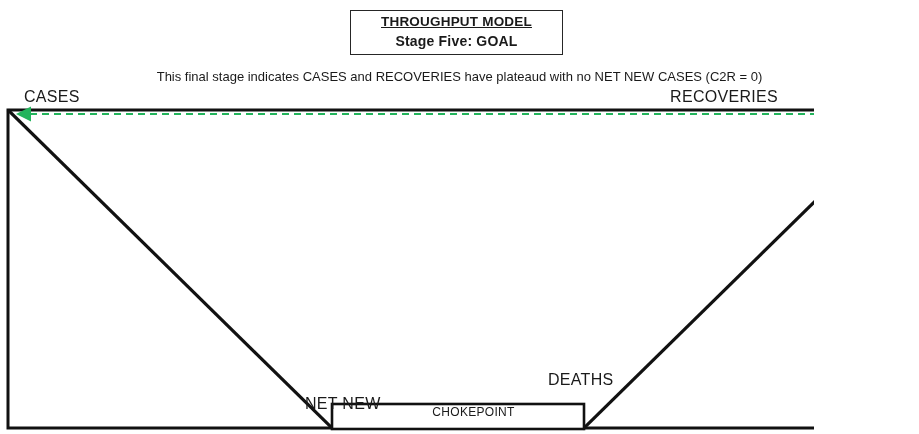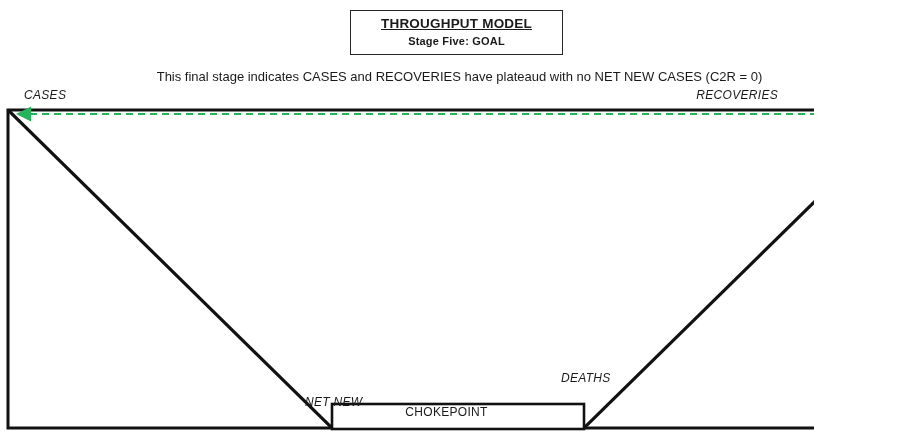--- a/index.html
+++ b/index.html
@@ -36,21 +36,21 @@
     line-height: 1.25;
   }
   #title-main {
     font-size: 13.5px;
     font-weight: bold;
     text-decoration: underline;
     letter-spacing: 0.2px;
     white-space: nowrap;
   }
   #title-sub {
-    font-size: 11px;
+    font-size: 14px;
     font-weight: bold;
     letter-spacing: 0.2px;
     white-space: nowrap;
     margin-top: 2px;
   }
 
   
   #subtitle {
     position: absolute;
     left: 0;
@@ -66,32 +66,31 @@
     position: absolute;
     left: 0;
     top: 0;
     width: 919px;
     height: 434px;
   }
 
   
   .lbl {
     position: absolute;
-    font-size: 12px;
+    font-size: 16px;
     letter-spacing: 0.3px;
     white-space: nowrap;
-    font-style: italic;
   }
   #label-cases   { left: 24px;  top: 88px; }
   #label-recoveries { right: 36px; top: 88px; }
   #label-netnew  { left: 305px; top: 371px; margin-top: 24px; }
-  #label-deaths  { left: 548px; top: 371px; margin-left: 13px; }
+  #label-deaths  { left: 548px; top: 371px; }
   #label-chokepoint {
     position: absolute;
-    left: 321px;
+    left: 348px;
     top: 405px;
     width: 251px;
     text-align: center;
     font-size: 12px;
     letter-spacing: 0.3px;
   }
 </style>
 </head>
 <body>
 

